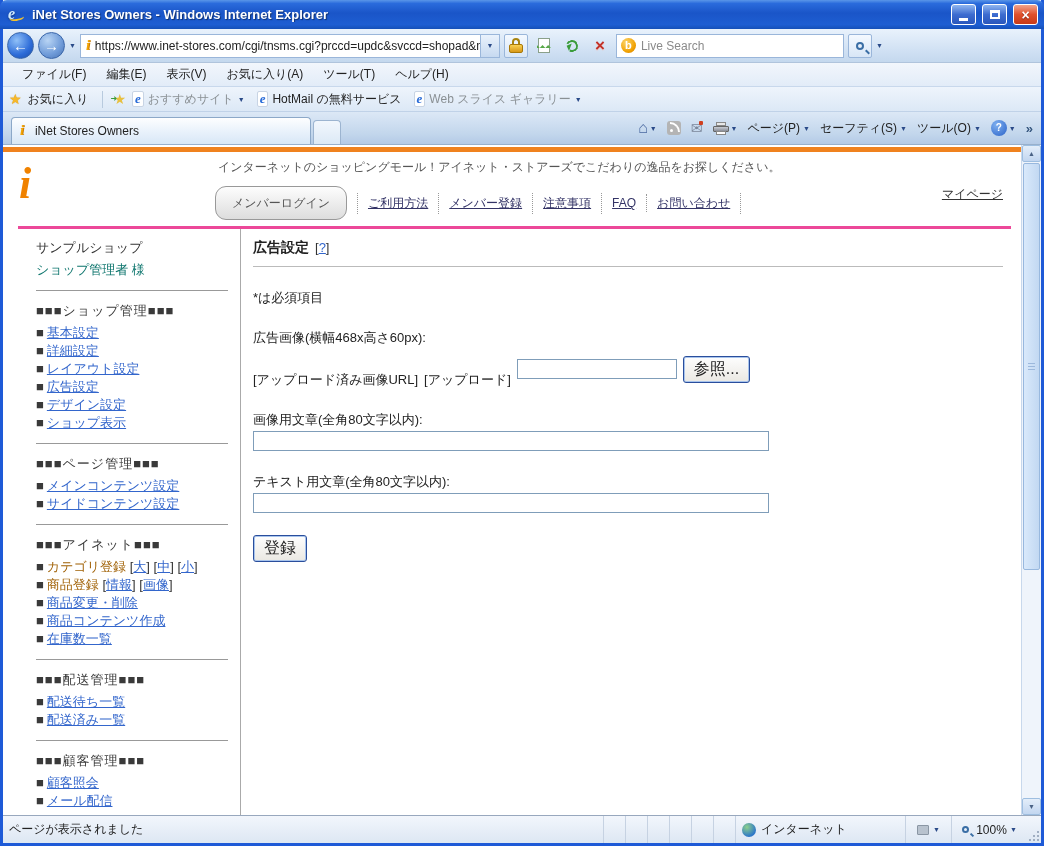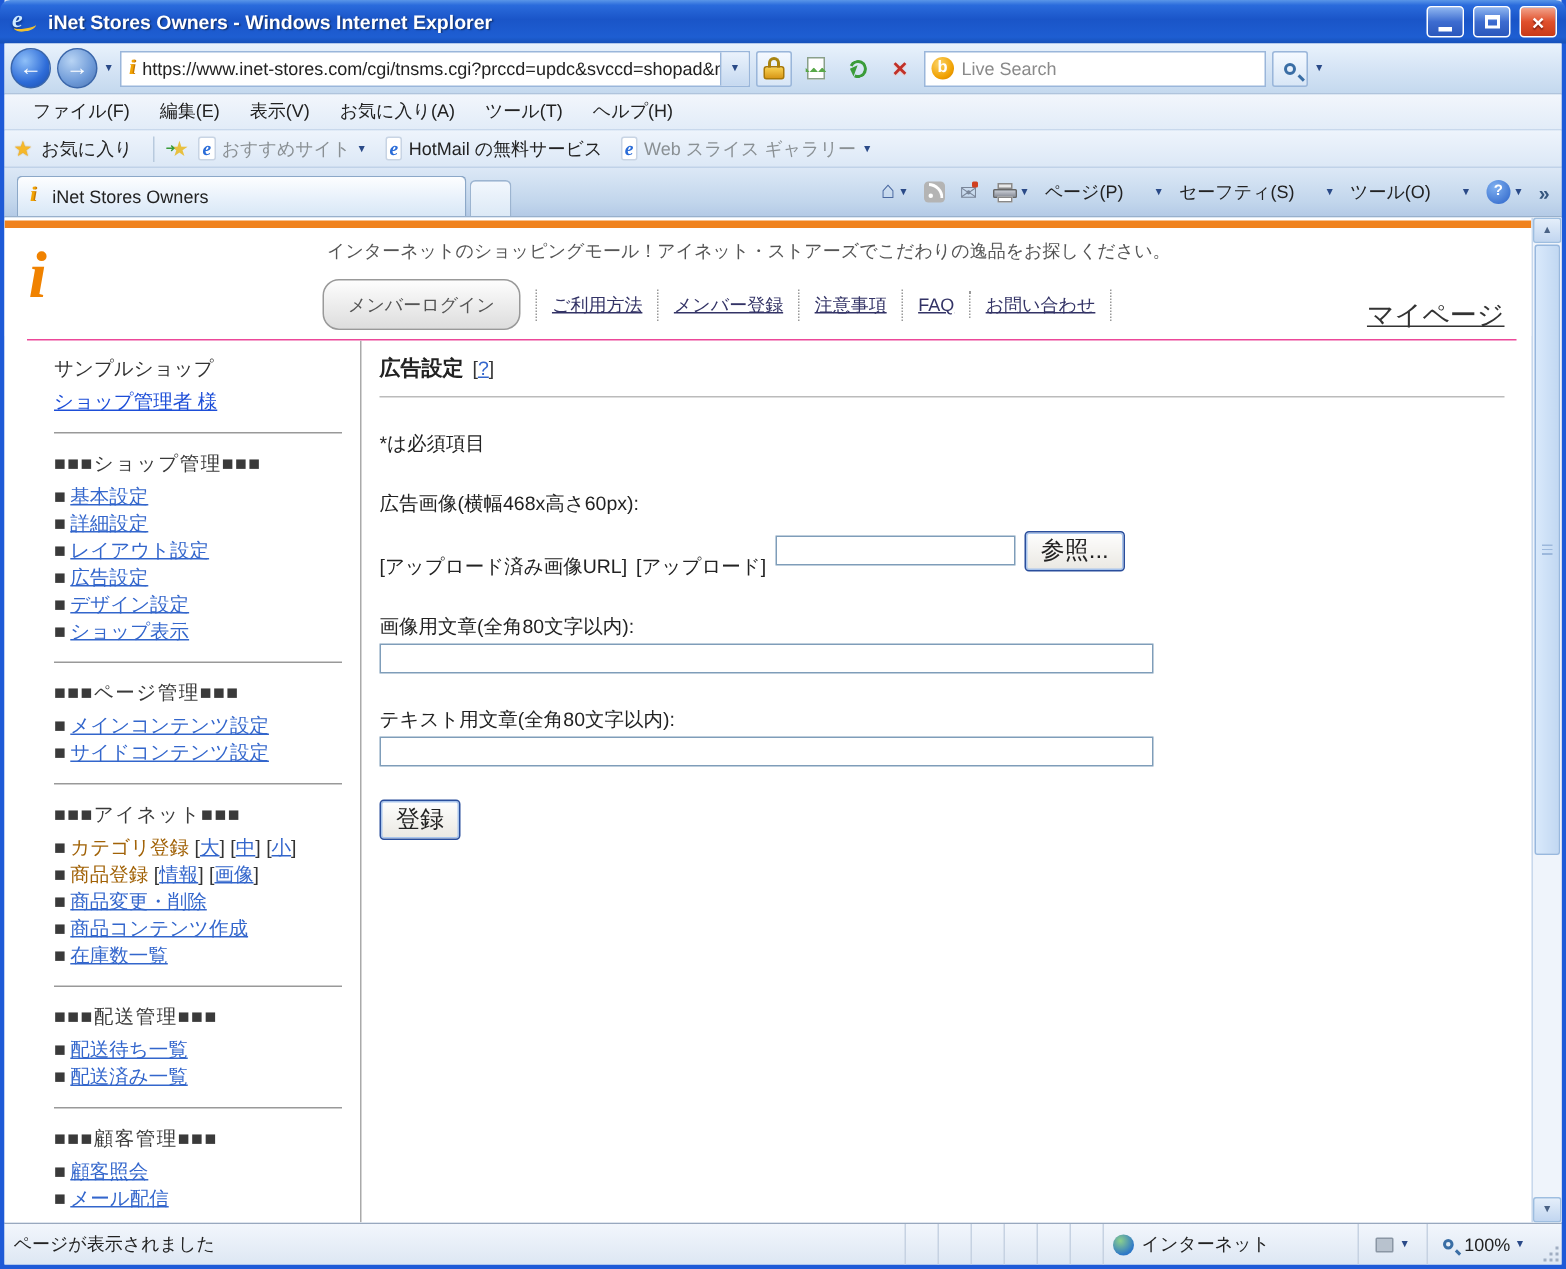--- a/index.html
+++ b/index.html
@@ -90,47 +90,47 @@
   .home-ic { font-size:16px; color:#4A68A0; line-height:16px; }
   .feed-ic { width:14px; height:14px; border-radius:3px; background:#B4B4B4; position:relative; }
   .feed-ic::before { content:""; position:absolute; left:3px; bottom:3px; width:3px; height:3px; border-radius:50%; background:#fff; }
   .feed-ic::after { content:""; position:absolute; left:3px; bottom:3px; width:8px; height:8px; border:2px solid #fff; border-left:none; border-bottom:none; border-radius:0 10px 0 0; }
   .mail-ic { font-size:14px; color:#7A8699; }
   .mail-dot { width:4px; height:4px; background:#D04020; border-radius:1px; margin:-10px 0 0 -6px; }
   .printer { position:relative; width:16px; height:13px; }
   .printer .top { position:absolute; top:0; left:3px; width:10px; height:4px; background:#E8E8E8; border:1px solid #888; }
   .printer .bodyr { position:absolute; top:4px; left:0; width:16px; height:6px; background:linear-gradient(180deg,#C8CCD4,#8A8E98); border:1px solid #666; border-radius:1px; }
   .printer .paper { position:absolute; top:9px; left:3px; width:10px; height:4px; background:#fff; border:1px solid #888; }
-  .cmd-text { font-size:12px; color:#222; display:flex; align-items:center; gap:20px; }
+  .cmd-text { font-size:12px; color:#222; display:flex; align-items:center; gap:3px; }
   .help-ball { width:16px; height:16px; border-radius:50%; background:radial-gradient(circle at 35% 30%,#7FB0F0,#2A62C8); color:#fff; font-size:10px; font-weight:bold; text-align:center; line-height:16px; }
   .chev2 { font-size:13px; color:#35567E; font-weight:bold; }
 
   
   .viewport { flex:1; display:flex; background:#fff; position:relative; overflow:hidden; }
   .page-area { flex:1; display:flex; flex-direction:column; overflow:hidden; }
   .orange-band { height:5px; background:#F0821E; margin-top:2px; }
   .page-header { position:relative; height:72px; background:#fff; }
   .tagline { position:absolute; left:215px; top:7px; font-size:12px; color:#555; }
   .logo { position:absolute; left:16px; top:12px; display:flex; align-items:flex-end; gap:6px; }
   .logo-mark { color:#F08200; font:italic bold 44px/40px "Liberation Serif","DejaVu Serif",serif; }
   .logo-text { color:#4A4A4A; font-size:29px; letter-spacing:1px; line-height:34px; font-family:"Liberation Sans","DejaVu Sans",sans-serif; }
   .login-row { position:absolute; left:212px; top:34px; display:flex; align-items:center; }
   .pill-btn { height:22px; padding:16px 16px; border:1px solid #999; border-radius:11px;
     background:linear-gradient(180deg,#FDFDFD,#DDDDDD); font-size:12px; color:#555; display:flex; align-items:center; margin-right:10px; }
   .hnav-link { font-size:12px; color:#333366; text-decoration:underline; padding:2px 10px; border-right:1px dotted #999; white-space:nowrap; }
   .hnav-link:first-of-type { border-left:1px dotted #999; }
-  .mypage { position:absolute; right:18px; top:46px; font-size:18px; color:#333; text-decoration:underline; }
-
-  .page-table { flex:1; display:flex; border-top:1px solid #ec4899; margin:2px 10px 0 15px; overflow:hidden; }
+  .mypage { position:absolute; right:18px; top:34px; font-size:12px; color:#333; text-decoration:underline; }
+
+  .page-table { flex:1; display:flex; border-top:3px solid #ec4899; margin:2px 10px 0 15px; overflow:hidden; }
   .sidebar { width:222px; padding:10px 0 0 18px; font-size:13px; color:#333; }
   .vsep { width:1px; background:#AAA; }
   .main { flex:1; padding:10px 4px 0 12px; }
 
   .shop-name { margin-bottom:4px; }
-  .manager-link { color:#1d4ed8; text-decoration:underline; cursor:pointer; }
+  .manager-link { color:#0f766e; cursor:pointer; }
   .side-div { border-top:1px solid #999; margin:11px 12px 11px 0; }
   .side-header { color:#3A3A3A; letter-spacing:1px; margin-bottom:4px; white-space:nowrap; }
   .side-item { line-height:18px; white-space:nowrap; }
   .bullet { color:#3A3A3A; margin-right:3px; }
   .side-link { color:#3366CC; text-decoration:underline; cursor:pointer; }
   .side-label { color:#a16207; }
   .bracket { color:#333; }
 
   .main-title-row { display:flex; align-items:baseline; gap:6px; }
   .main-title { font-size:14px; font-weight:bold; color:#222; }

